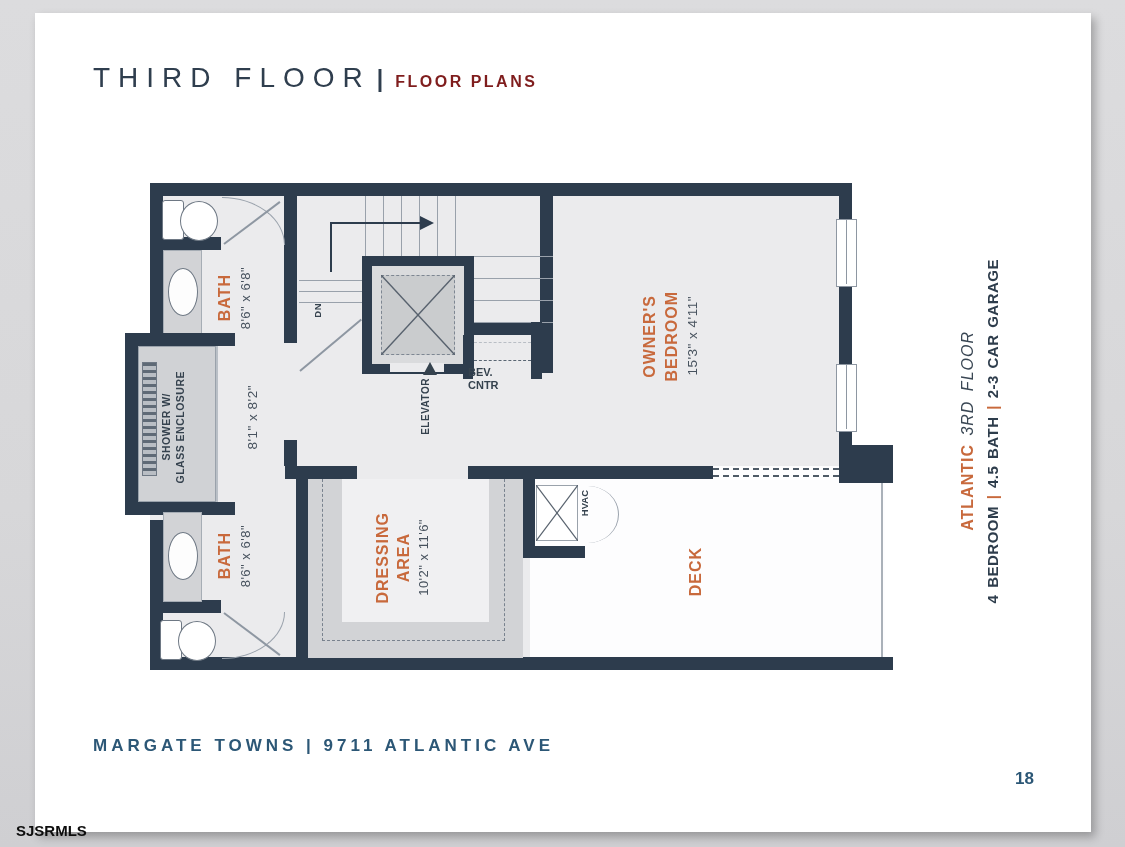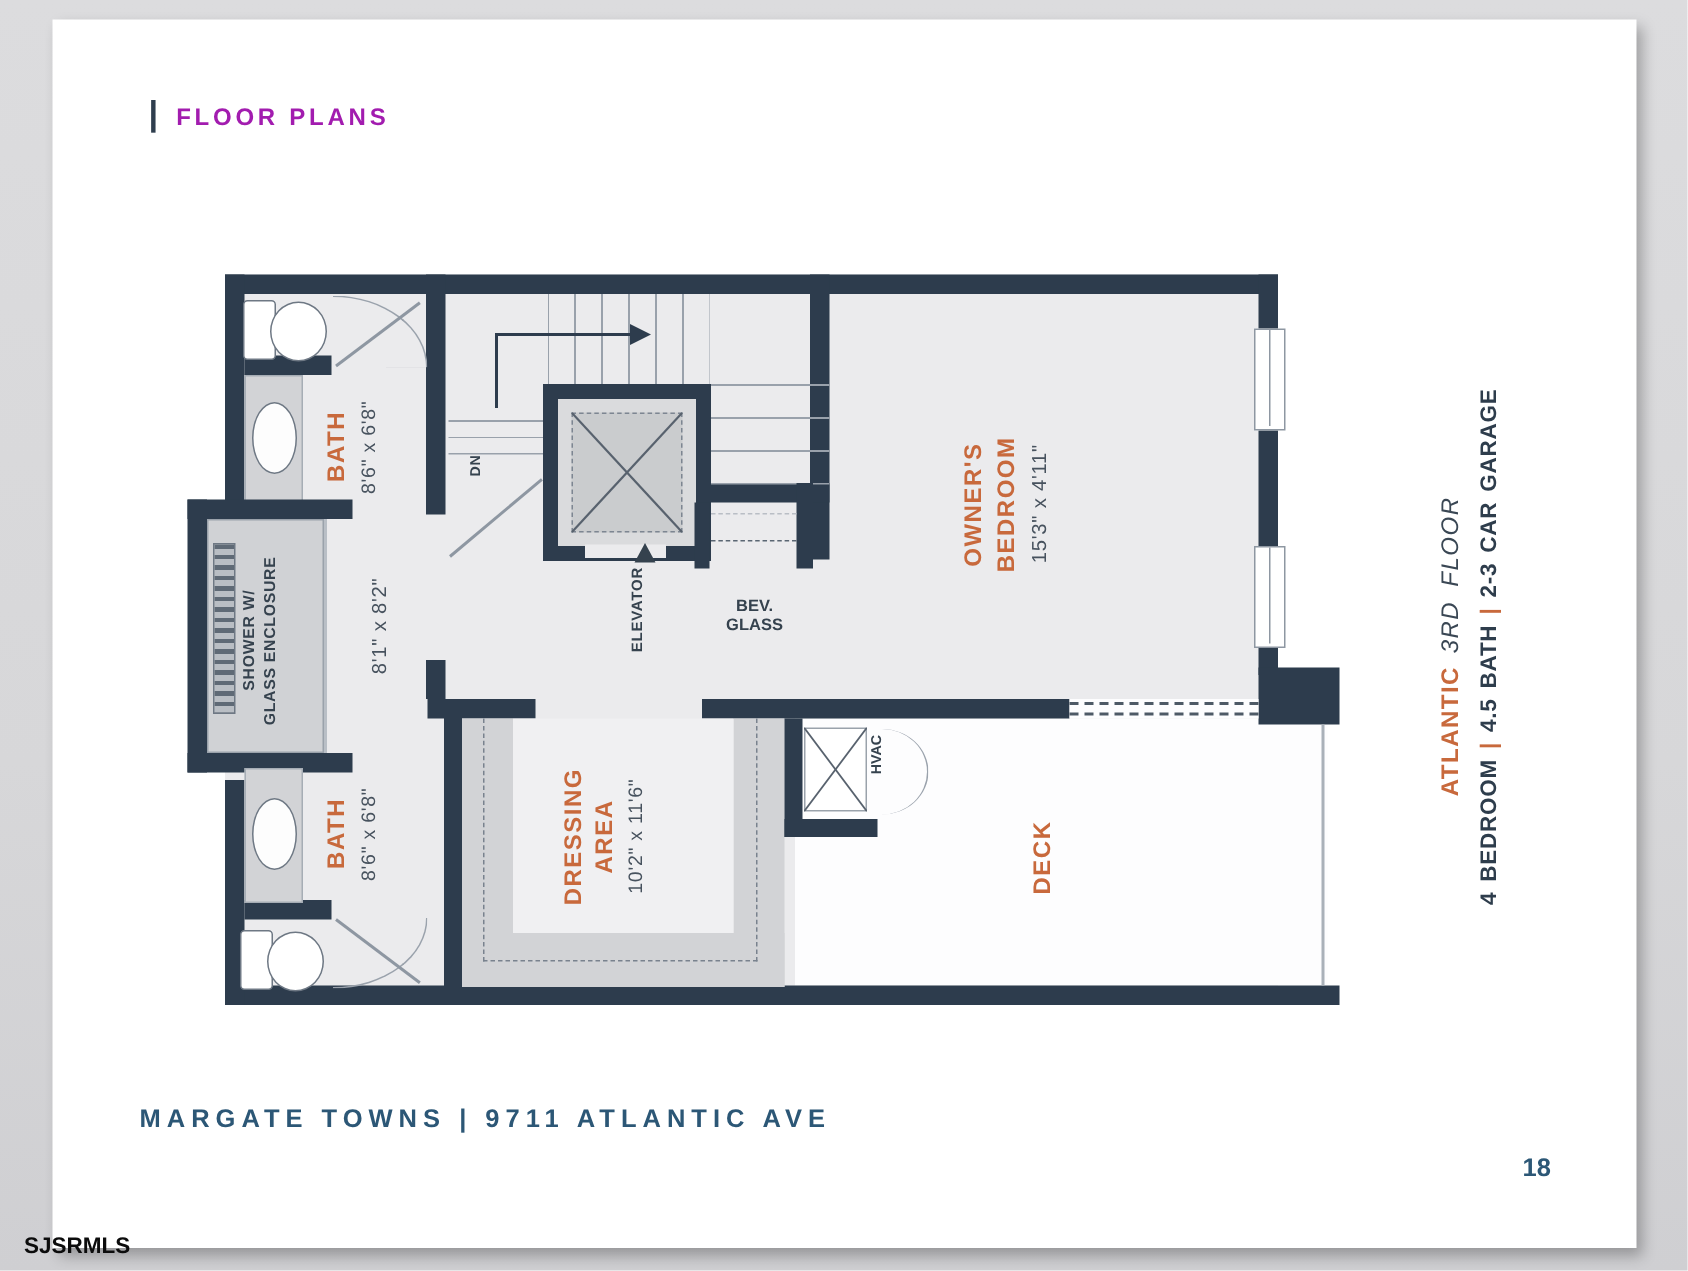--- a/index.html
+++ b/index.html
@@ -15,21 +15,21 @@
   }
   .wall{position:absolute;background:#2d3c4d;}
   .fill{position:absolute;background:#ebebed;}
   .vt{writing-mode:vertical-rl;transform:rotate(180deg);white-space:nowrap;}
   .flexrow{display:flex;flex-direction:row;align-items:center;justify-content:center;}
   .thin{background:#8e97a2;}
   
   .title-wrap{left:93px;top:62px;display:flex;align-items:baseline;}
   .title-main{font-size:28px;letter-spacing:8px;color:#2f3e4e;font-weight:500;}
   .title-sep{font-size:23px;font-weight:bold;color:#2f3e4e;margin:0 12px 0 6px;}
-  .title-sub{font-size:16px;letter-spacing:2.5px;color:#a21caf;font-weight:600;}
+  .title-sub{font-size:16px;letter-spacing:2.5px;color:#7f1d1d;font-weight:600;}
   
   .footer-text{left:93px;top:736px;font-size:17px;letter-spacing:4px;color:#2c5776;font-weight:600;}
   .page-num{left:1015px;top:769px;font-size:17px;color:#2c5776;font-weight:600;}
   .watermark{left:16px;top:822px;font-size:15px;font-weight:bold;color:#0c0c0c;}
   
   .room-name{font-size:16px;font-weight:bold;letter-spacing:1px;color:#c8693c;}
   .room-dims{font-size:13px;color:#47525e;letter-spacing:0.5px;}
   .small-lab{font-size:10px;font-weight:bold;letter-spacing:0.5px;color:#35424e;}
   
   .sidebar{left:938px;top:235px;width:84px;height:392px;display:flex;flex-direction:row;align-items:center;justify-content:center;gap:7px;}
@@ -39,20 +39,21 @@
   .sb-line2{font-size:15px;font-weight:bold;color:#2e3d4c;letter-spacing:0.5px;word-spacing:2px;}
   .sb-line2 .sep{color:#c8693c;}
   .dashline{position:absolute;height:0;}
 </style>
 </head>
 <body>
 
 <div class="abs page"></div>
 
 <div class="abs title-wrap">
+  <span class="title-main">THIRD FLOOR</span>
   <span class="title-sep">|</span>
   <span class="title-sub">FLOOR PLANS</span>
 </div>
 
 <div class="abs" style="left:0;top:0;width:1125px;height:847px;">
 
   <div class="fill" style="left:150px;top:183px;width:702px;height:487px;"></div>
 
   <div class="abs" style="left:530px;top:479px;width:355px;height:178px;background:#fdfdfe;"></div>
 
@@ -106,23 +107,23 @@
     <line x1="74" y1="0" x2="0" y2="80" stroke="#58626e" stroke-width="1.5"></line>
   </svg>
   <div class="abs" style="left:390px;top:363px;width:54px;height:9px;background:#ebebed;"></div>
   <div class="abs" style="left:423px;top:362px;width:0;height:0;border-bottom:13px solid #35424e;border-left:7px solid transparent;border-right:7px solid transparent;"></div>
   <div class="abs vt small-lab" style="left:420px;top:378px;">ELEVATOR</div>
 
   <div class="wall" style="left:463px;top:335px;width:10px;height:44px;"></div>
   <div class="wall" style="left:531px;top:322px;width:11px;height:57px;"></div>
   <div class="dashline" style="left:474px;top:342px;width:57px;border-top:1px dashed #b9bec5;"></div>
   <div class="dashline" style="left:474px;top:360px;width:57px;border-top:1.5px dashed #5a6673;"></div>
-  <div class="abs" style="left:468px;top:366px;width:70px;text-align:center;font-size:11px;font-weight:bold;color:#35424e;line-height:13px;margin-top:32px;">
+  <div class="abs" style="left:468px;top:366px;width:70px;font-size:11px;font-weight:bold;color:#35424e;line-height:13px;">
     <div>BEV.</div>
-    <div>GLASS</div>
+    <div>CNTR</div>
   </div>
 
   <div class="wall" style="left:163px;top:237px;width:58px;height:13px;"></div>
   <div class="abs" style="left:222px;top:197px;width:62px;height:47px;border-top:1.5px solid #9aa2ac;border-right:1.5px solid #9aa2ac;border-top-right-radius:100%;"></div>
   <div class="abs thin" style="left:224px;top:243px;width:70px;height:2px;transform:rotate(-37deg);transform-origin:left center;"></div>
 
   <div class="abs" style="left:162px;top:200px;width:20px;height:38px;background:#fff;border:1.5px solid #6e7884;border-radius:3px;"></div>
   <div class="abs" style="left:180px;top:201px;width:36px;height:38px;background:#fff;border:1.5px solid #6e7884;border-radius:50%;"></div>
 
   <div class="abs" style="left:163px;top:250px;width:37px;height:86px;background:#d2d3d6;border:1px solid #a6adb5;"></div>

